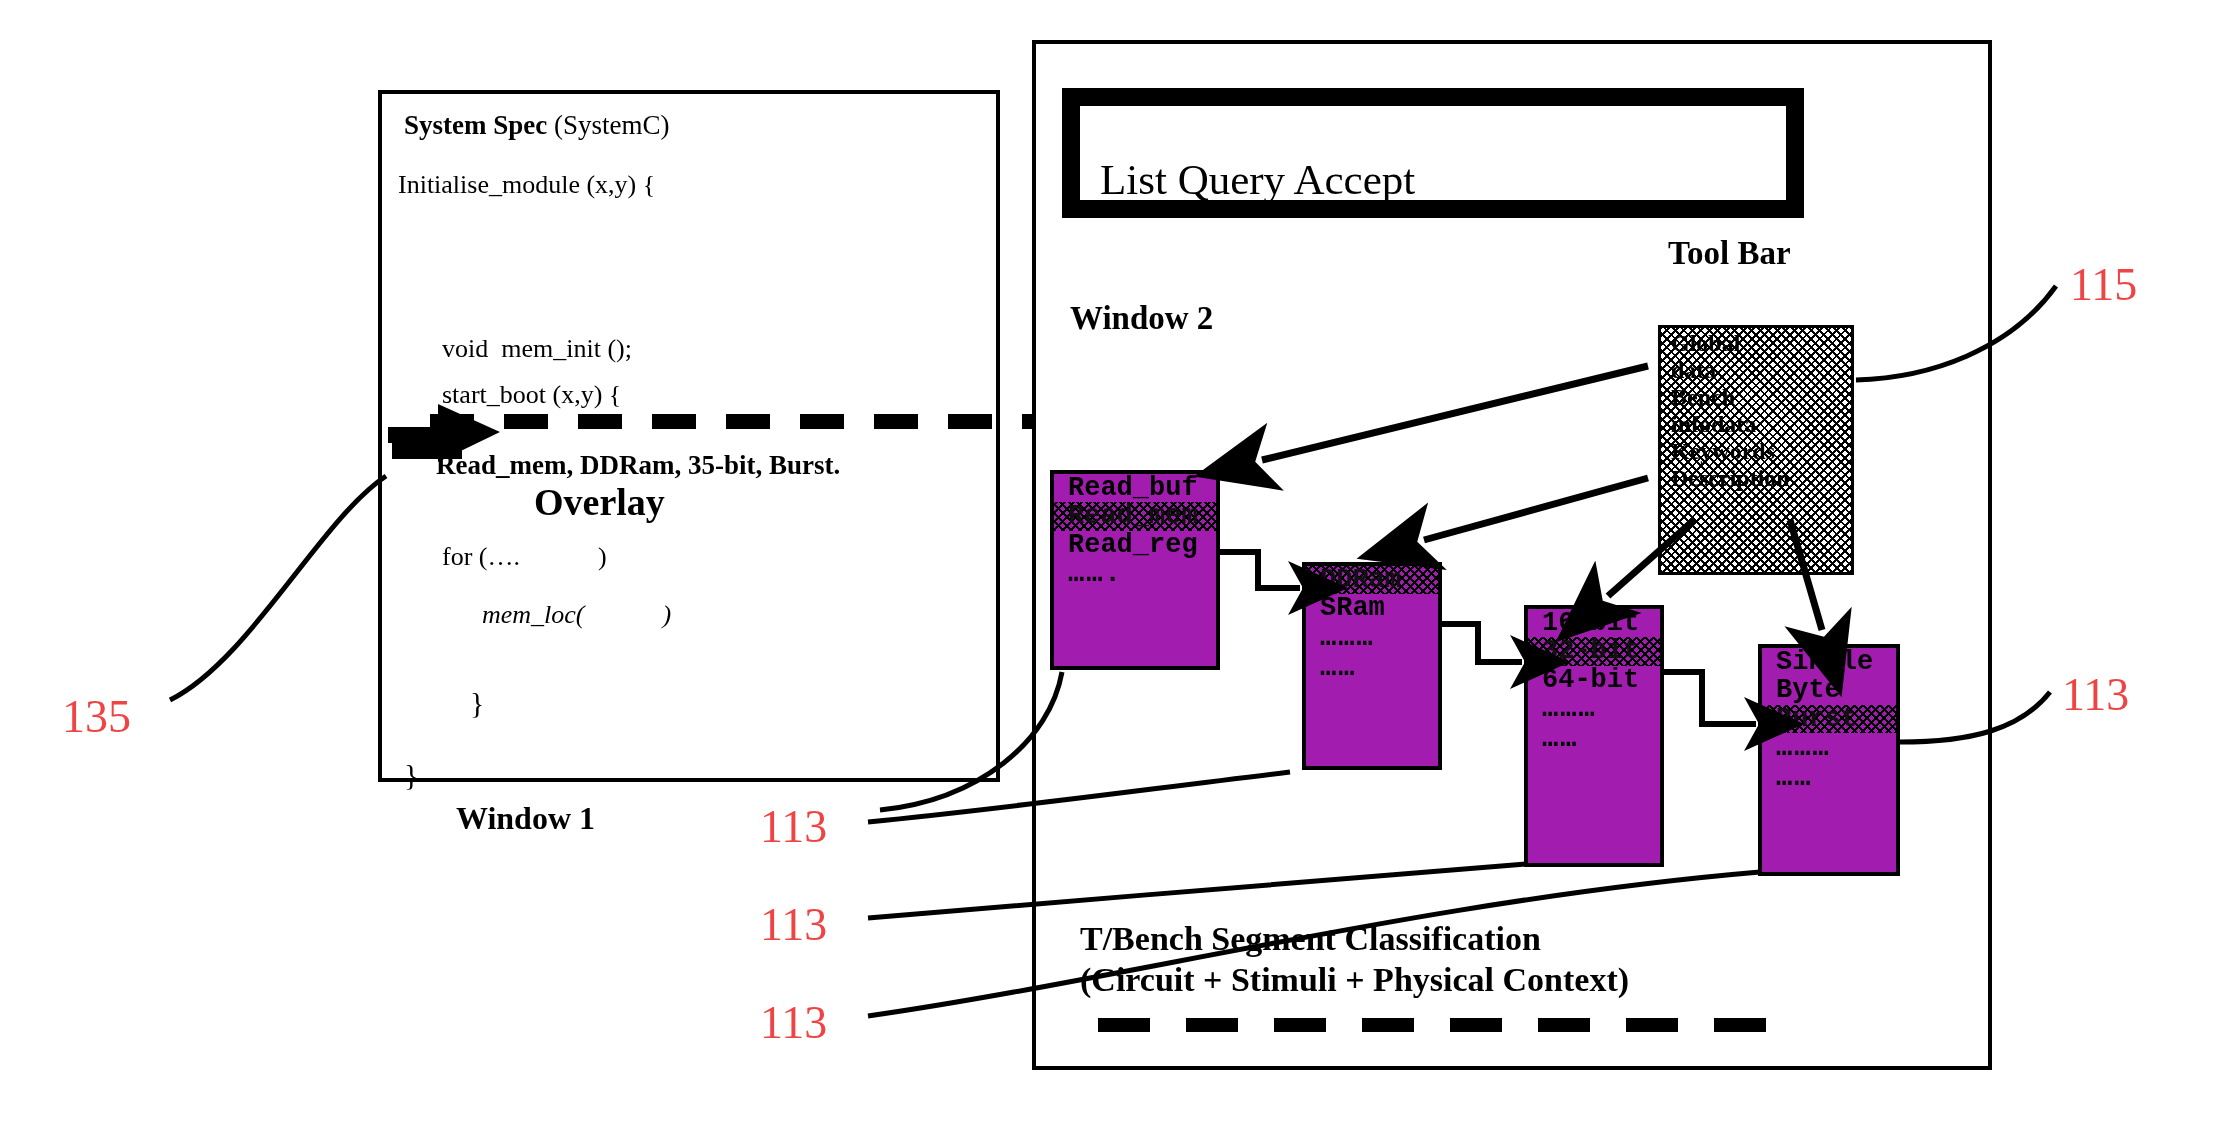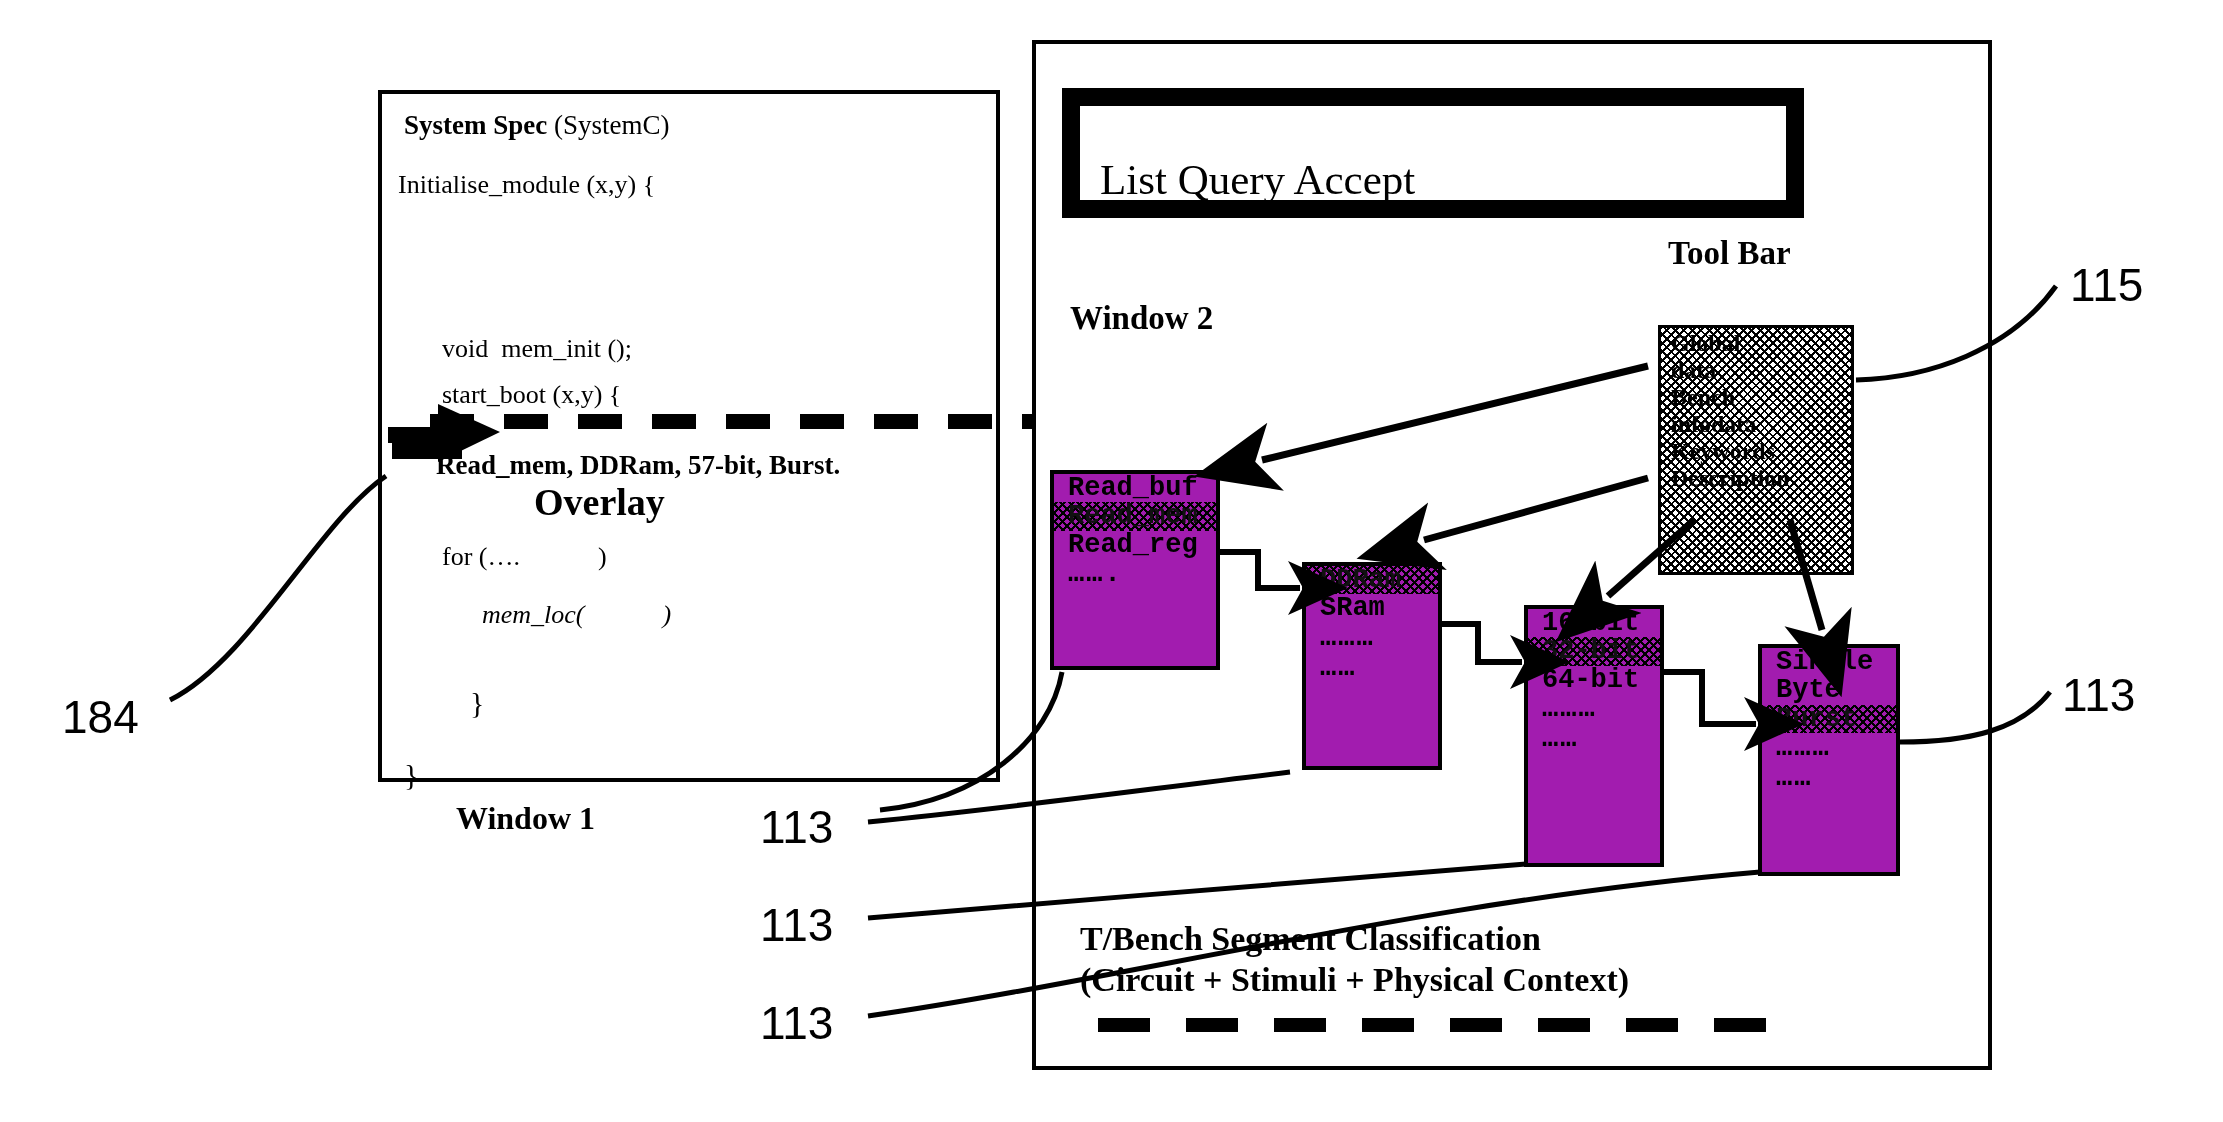--- a/index.html
+++ b/index.html
@@ -65,42 +65,42 @@
   #box-ram{left:1302px;top:562px;width:140px;height:208px;}
   #box-bit{left:1524px;top:605px;width:140px;height:262px;}
   #box-burst{left:1758px;top:644px;width:142px;height:232px;}
 
   
   #tbench{left:1080px;top:918px;font-size:34px;font-weight:bold;line-height:1.22;}
   #tbench-dash{left:1098px;top:1018px;width:700px;height:14px;
      background:repeating-linear-gradient(to right,#000 0 52px,transparent 52px 88px);}
 
   
-  .ref{font-family:Liberation Sans, sans-serif;font-size:46px;color:#000000;}
+  .ref{font-family:Liberation Serif, serif;font-size:46px;color:#ef4444;}
   #ref111{left:62px;top:690px;}
   #ref113a{left:760px;top:800px;}
   #ref113b{left:760px;top:898px;}
   #ref113c{left:760px;top:996px;}
   #ref115{left:2070px;top:258px;}
   #ref113r{left:2062px;top:668px;}
 
   svg.overlaysvg{position:absolute;left:0;top:0;width:2223px;height:1122px;
      pointer-events:none;}
 </style>
 </head>
 <body>
 
 <div id="stage">
 
   <div class="abs" id="window1">
     <div class="code" id="w1-title"><b>System Spec</b><span> (SystemC)</span></div>
     <div class="code" id="w1-l1">Initialise_module (x,y) {</div>
     <div class="code" id="w1-l2">void  mem_init ();</div>
     <div class="code" id="w1-l3">start_boot (x,y) {</div>
-    <div class="code" id="w1-l4">Read_mem, DDRam, 57-bit, Burst.</div>
+    <div class="code" id="w1-l4">Read_mem, DDRam, 35-bit, Burst.</div>
     <div class="code" id="w1-l5">for (….            )</div>
     <div class="code" id="w1-l6">mem_loc(            )</div>
     <div class="code" id="w1-l7">}</div>
     <div class="code" id="w1-l8">}</div>
   </div>
 
   <div class="abs" id="overlay-dash"></div>
   <div class="abs" id="overlay-label">Overlay</div>
   <div class="abs" id="w1-caption">Window 1</div>
 
@@ -146,21 +146,21 @@
       <div class="dots">………</div>
       <div class="dots">……</div>
     </div>
 
   <div class="abs" id="tbench">
     <div>T/Bench Segment Classification</div>
     <div>(Circuit + Stimuli + Physical Context)</div>
   </div>
   <div class="abs" id="tbench-dash"></div>
 
-  <div class="abs ref" id="ref111">184</div>
+  <div class="abs ref" id="ref111">135</div>
   <div class="abs ref" id="ref113a">113</div>
   <div class="abs ref" id="ref113b">113</div>
   <div class="abs ref" id="ref113c">113</div>
   <div class="abs ref" id="ref115">115</div>
   <div class="abs ref" id="ref113r">113</div>
 
   <svg class="overlaysvg">
     <defs>
       <marker id="ah" markerWidth="13" markerHeight="13" refX="2" refY="5" orient="auto" markerUnits="strokeWidth">
         <path d="M0,0 L12,5 L0,10 L3,5 z" fill="#000"></path>

